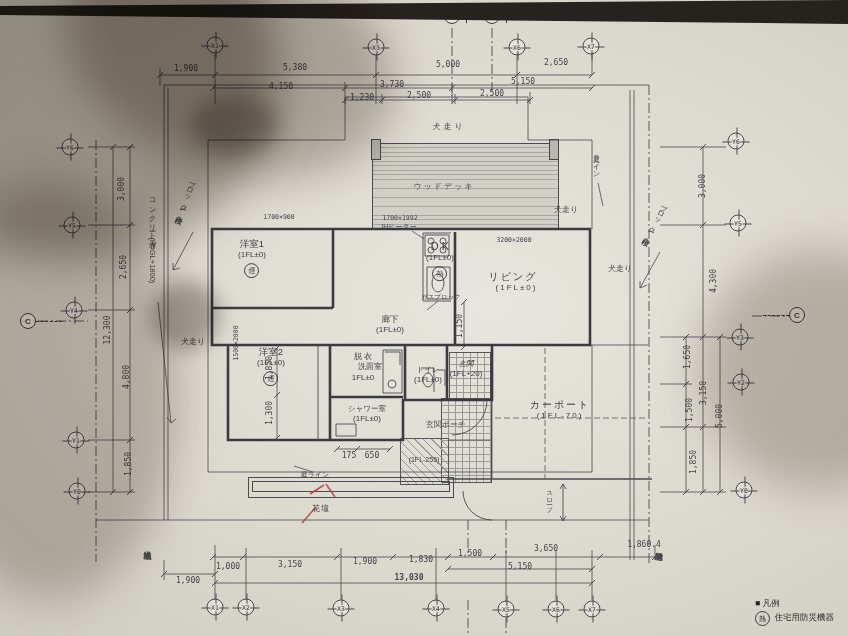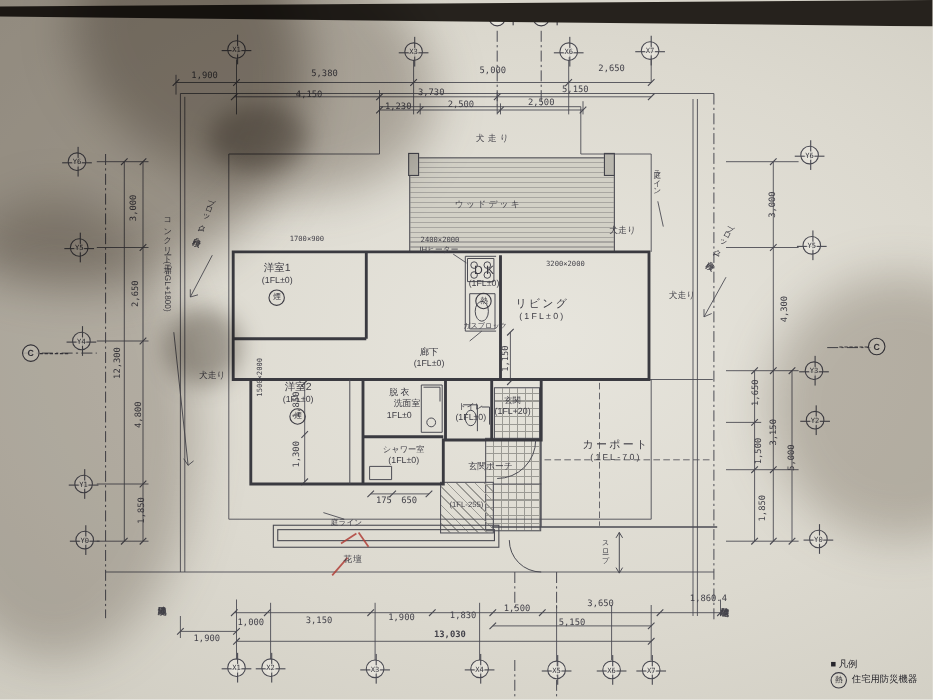--- a/index.html
+++ b/index.html
@@ -198,21 +198,21 @@
       <div class="abs dim" style="left: 689px; top: 410px; transform: translate(-50%, -50%) rotate(-90deg);">1,500</div>
       <div class="abs dim" style="left: 703px; top: 393px; transform: translate(-50%, -50%) rotate(-90deg);">3,150</div>
       <div class="abs dim" style="left: 719px; top: 416px; transform: translate(-50%, -50%) rotate(-90deg);">5,000</div>
       <div class="abs dim" style="left: 693px; top: 462px; transform: translate(-50%, -50%) rotate(-90deg);">1,850</div>
       <div class="abs dim" style="left: 459px; top: 326px; transform: translate(-50%, -50%) rotate(-90deg);">1,150</div>
       <div class="abs dim" style="left: 269px; top: 368px; transform: translate(-50%, -50%) rotate(-90deg);">1,850</div>
       <div class="abs dim" style="left: 269px; top: 413px; transform: translate(-50%, -50%) rotate(-90deg);">1,300</div>
       <div class="abs dim" style="left: 349px; top: 455px; transform: translate(-50%, -50%);">175</div>
       <div class="abs dim" style="left: 372px; top: 455px; transform: translate(-50%, -50%);">650</div>
       <div class="abs dim" style="left: 279px; top: 217px; font-size: 6.5px; transform: translate(-50%, -50%);">1700×900</div>
-      <div class="abs dim" style="left: 400px; top: 218px; font-size: 6.5px; transform: translate(-50%, -50%);">2400×2000</div>
+      <div class="abs dim" style="left: 400px; top: 218px; font-size: 6.5px; transform: translate(-50%, -50%);">1700×1992</div>
       <div class="abs dim" style="left: 514px; top: 215px; font-size: 6.5px; transform: translate(-50%, -50%); margin-top: 25px;">3200×2000</div>
       <div class="abs dim" style="left: 236px; top: 343px; font-size: 6.5px; transform: translate(-50%, -50%) rotate(-90deg);">1500×2000</div>
       <div class="abs lbl" style="left: 449px; top: 126px; letter-spacing: 3px; transform: translate(-50%, -50%);">犬走り</div>
       <div class="abs lbl" style="left: 566px; top: 209px; transform: translate(-50%, -50%);">犬走り</div>
       <div class="abs lbl" style="left: 620px; top: 268px; transform: translate(-50%, -50%);">犬走り</div>
       <div class="abs lbl" style="left: 193px; top: 341px; transform: translate(-50%, -50%);">犬走り</div>
       <div class="abs lbl" style="left: 444px; top: 186px; letter-spacing: 2px; transform: translate(-50%, -50%);">ウッドデッキ</div>
       <div class="abs lbl" style="left: 399px; top: 227px; font-size: 7px; transform: translate(-50%, -50%);">IHヒーター</div>
       <div class="abs lbl" style="left: 441px; top: 297px; font-size: 6.5px; transform: translate(-50%, -50%);">ガスブロック</div>
       <div class="abs lbl vert" style="left: 152px; top: 238px; font-size: 7.5px; transform: translate(-50%, -50%);">コンクリート塀 (H=GL+1800)</div>
@@ -308,21 +308,21 @@
       <div class="abs room" style="left: 252px; top: 258px; font-size: 9.5px; transform: translate(-50%, -50%);">
         <div style="font-size: 9.5px;">洋室1</div>
         <div style="font-size: 8px;">(1FL±0)</div>
         <div class="det">煙</div>
       </div>
       <div class="abs room" style="left: 440px; top: 260px; font-size: 11px; transform: translate(-50%, -50%);">
         <div style="font-size: 11px;">D K</div>
         <div style="font-size: 8px;">(1FL±0)</div>
         <div class="det">熱</div>
       </div>
-      <div class="abs room" style="left: 493px; top: 282px; font-size: 10px; letter-spacing: 2px; transform: translate(-50%, -50%);">
+      <div class="abs room" style="left: 513px; top: 282px; font-size: 10px; letter-spacing: 2px; transform: translate(-50%, -50%); text-align: right;">
         <div style="font-size: 10px;">リビング</div>
         <div style="font-size: 8px;">(1FL±0)</div>
       </div>
       <div class="abs room" style="left: 390px; top: 325px; font-size: 8.5px; transform: translate(-50%, -50%);">
         <div style="font-size: 8.5px;">廊下</div>
         <div style="font-size: 8px;">(1FL±0)</div>
       </div>
       <div class="abs room" style="left: 271px; top: 366px; font-size: 9.5px; transform: translate(-50%, -50%);">
         <div style="font-size: 9.5px;">洋室2</div>
         <div style="font-size: 8px;">(1FL±0)</div>
@@ -335,21 +335,21 @@
       </div>
       <div class="abs room" style="left: 367px; top: 414px; font-size: 7.5px; transform: translate(-50%, -50%); text-align: center;">
         <div style="font-size: 7.5px;">シャワー室</div>
         <div style="font-size: 8px;">(1FL±0)</div>
       </div>
       <div class="abs room" style="left: 428px; top: 375px; font-size: 7.5px; transform: translate(-50%, -50%);">
         <div style="font-size: 7.5px;">トイレ</div>
         <div style="font-size: 8px;">(1FL±0)</div>
       </div>
       <div class="abs room" style="left: 466px; top: 369px; font-size: 7.5px; transform: translate(-50%, -50%);">
-        <div style="font-size: 7.5px;">玄関</div>
+        <div style="font-size: 7.5px; font-style: italic;">玄関</div>
         <div style="font-size: 8px;">(1FL+20)</div>
       </div>
       <div class="abs room" style="left: 560px; top: 410px; font-size: 9px; letter-spacing: 2px; transform: translate(-50%, -50%);">
         <div style="font-size: 10px;">カーポート</div>
         <div style="font-size: 8px;">(1FL-70)</div>
       </div>
     </div>
 
   <div id="topband"></div>
   <div class="sh" style="left:-140px;top:-120px;width:420px;height:380px;background:rgba(72,57,42,.42);"></div>

